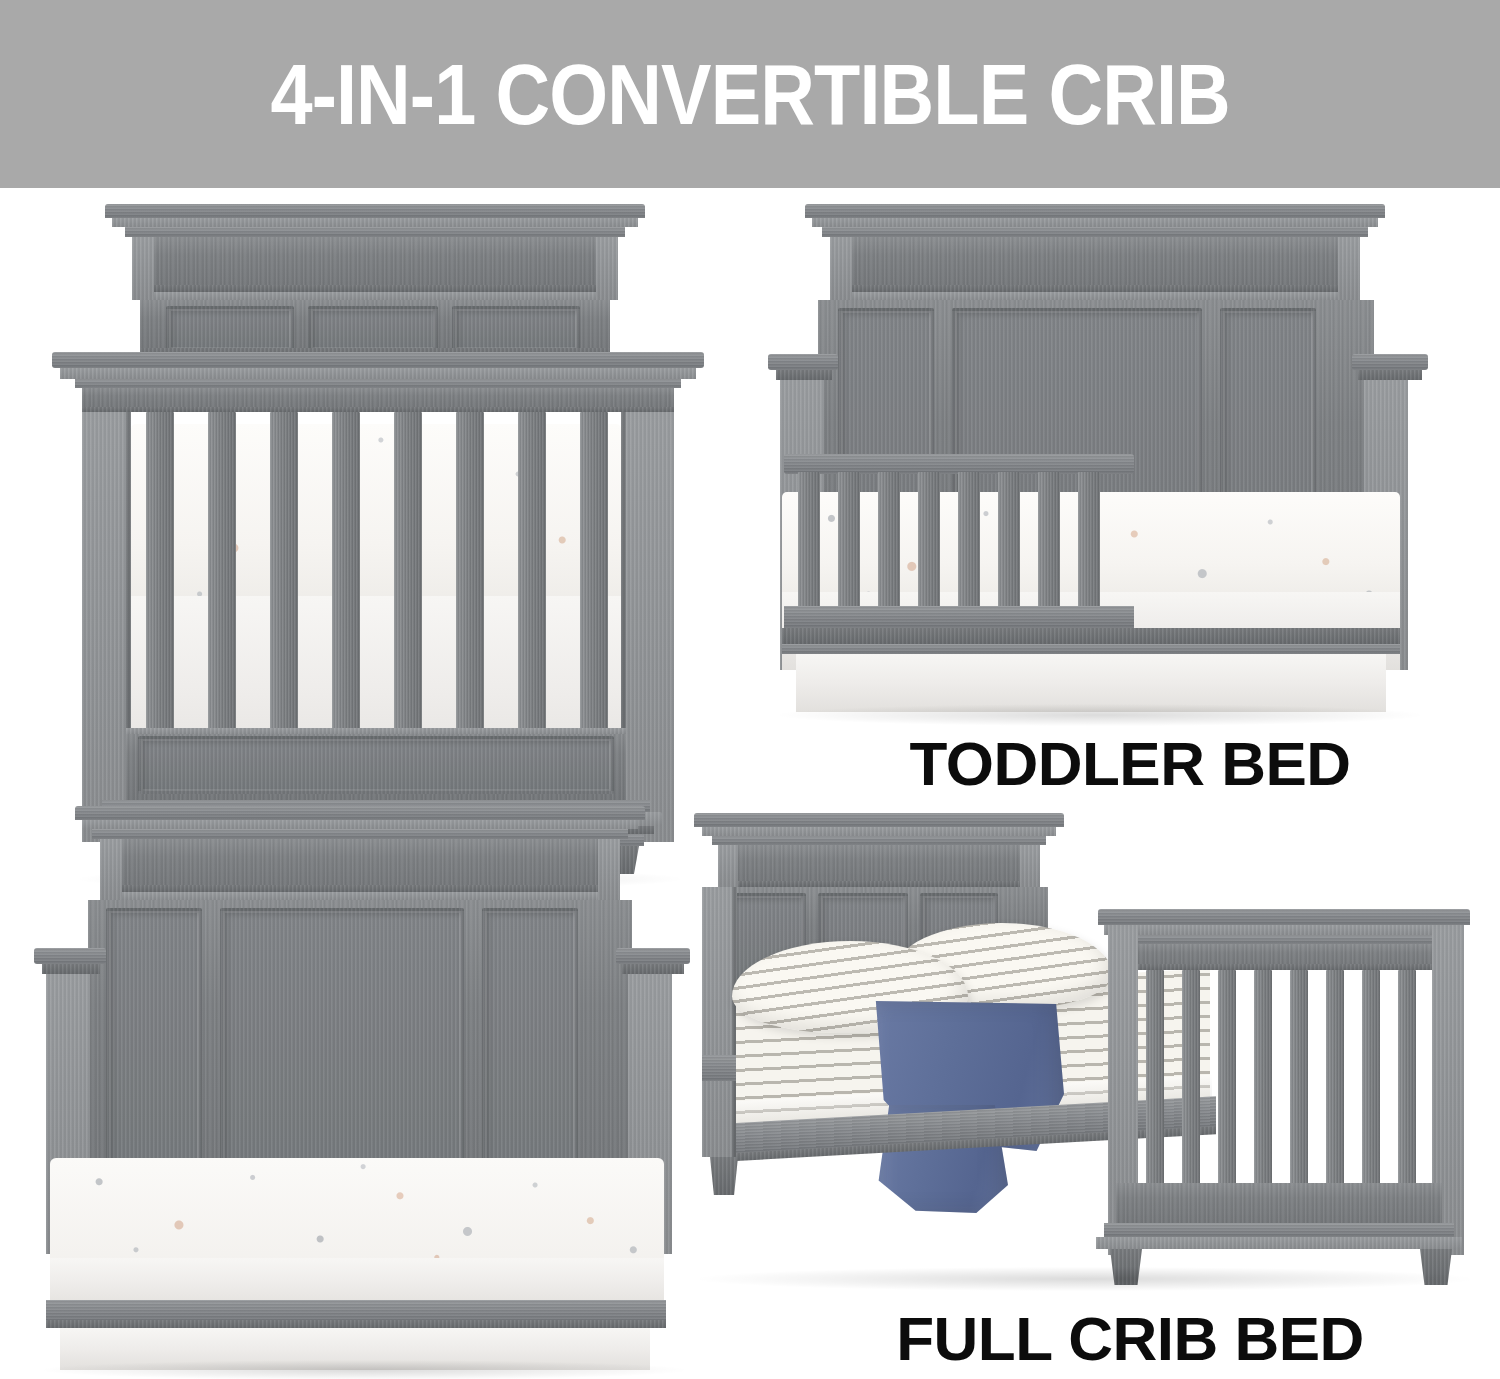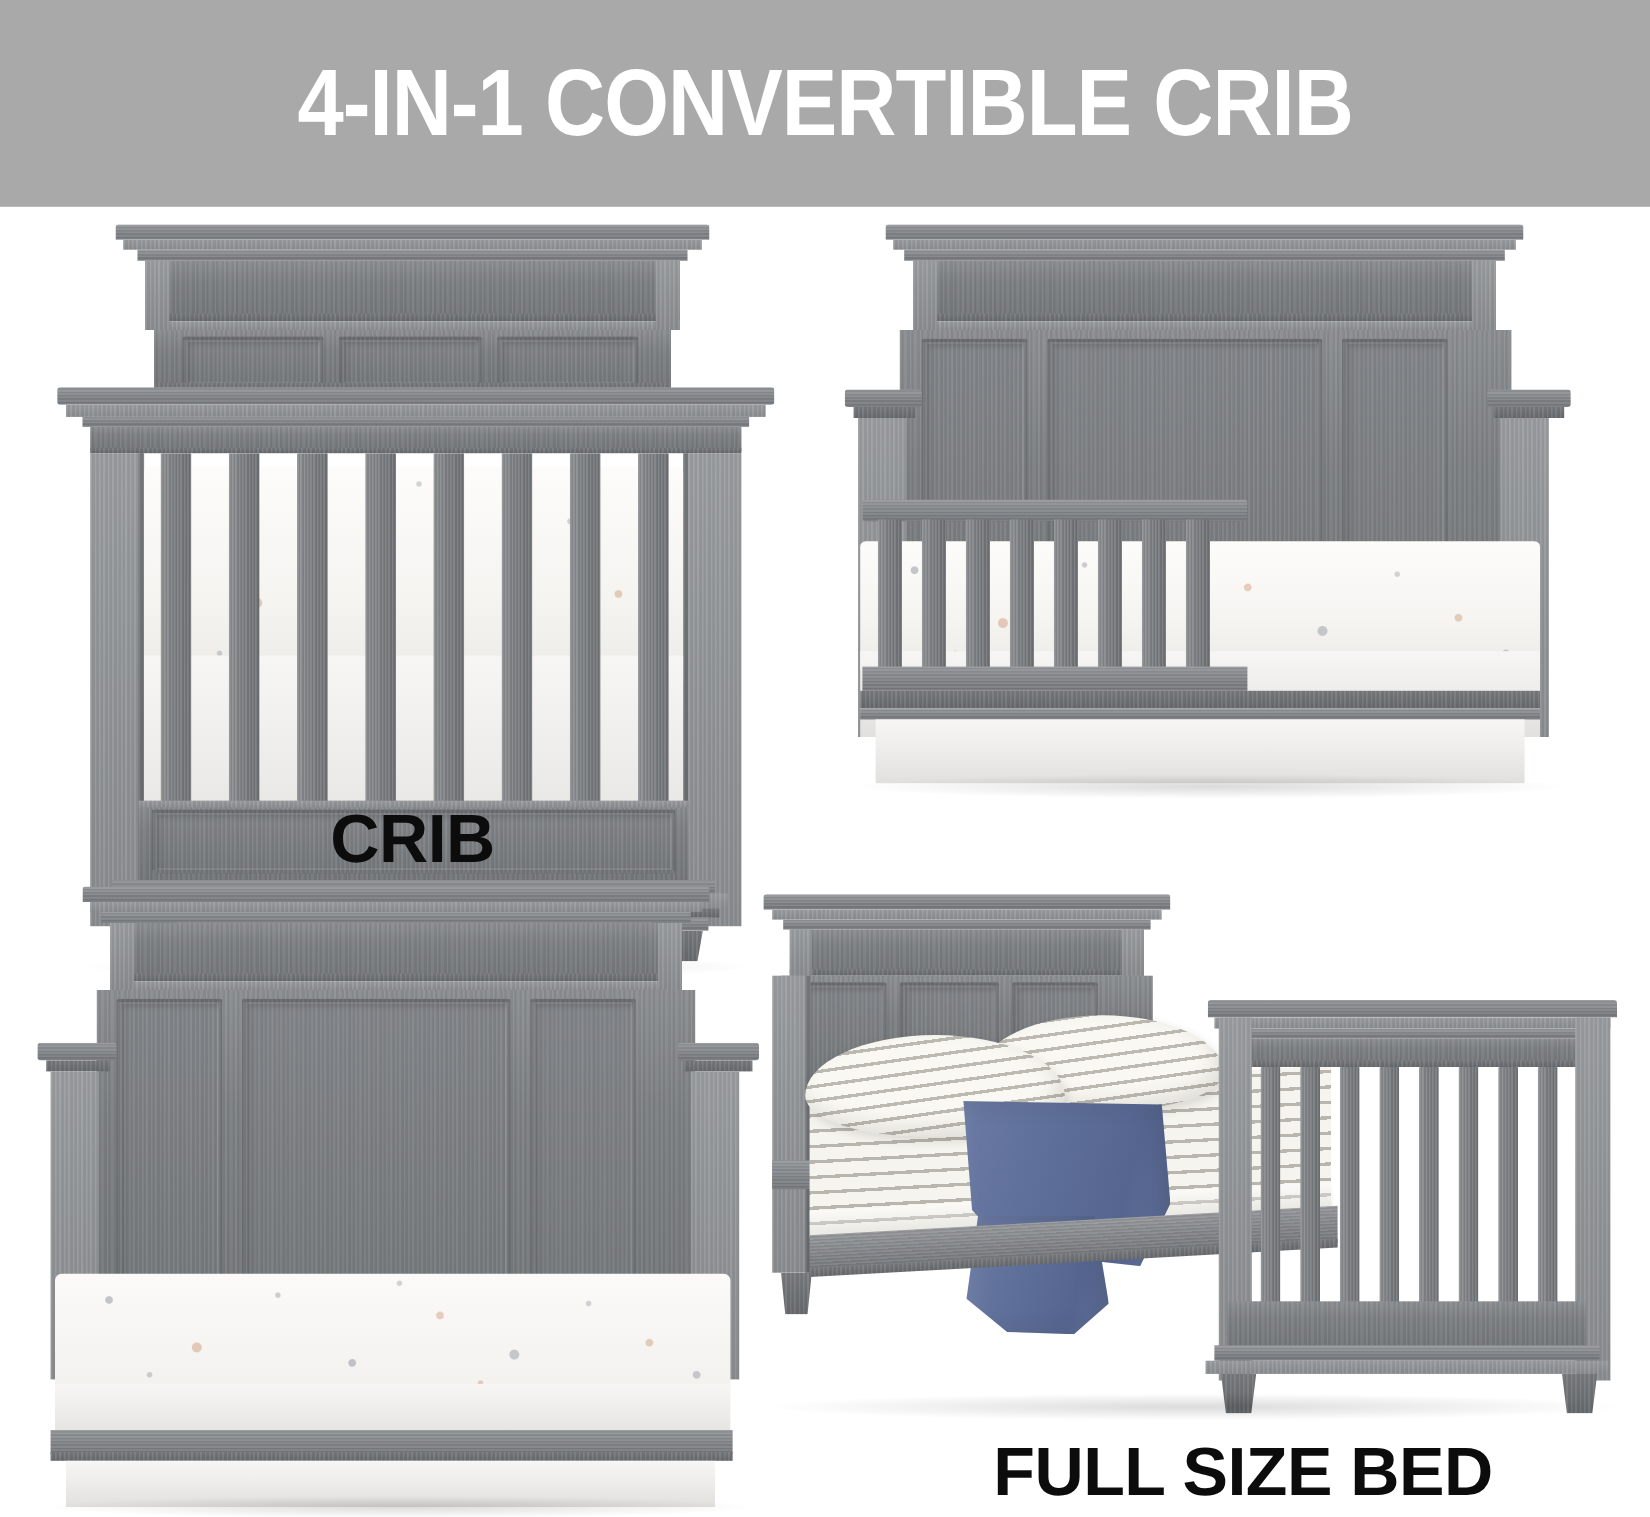--- a/index.html
+++ b/index.html
@@ -276,21 +276,20 @@
       <div class="wood-dark" style="left:78px; top:630px; width:556px; height:8px;"></div>
 
       <div class="wood-h" style="left:88px; top:638px; width:52px; height:12px;"></div>
       <div class="wood-dark" style="left:93px; top:650px; width:42px; height:28px; clip-path: polygon(0 0, 100% 0, 88% 100%, 12% 100%);"></div>
       <div class="wood-h" style="left:572px; top:638px; width:52px; height:12px;"></div>
       <div class="wood-dark" style="left:577px; top:650px; width:42px; height:28px; clip-path: polygon(0 0, 100% 0, 88% 100%, 12% 100%);"></div>
 
       <div class="shadow-soft" style="left:60px; top:672px; width:600px; height:22px;"></div>
     </div>
   </div>
-  <div class="caption" id="caption-crib">CRIB</div>
 
   <div class="panel" id="panel-toddler">
     <div class="panel-figure">
 
       <div class="wood-h" style="left:45px; top:8px; width:580px; height:14px; border-radius:3px 3px 0 0;"></div>
       <div class="wood-light" style="left:52px; top:22px; width:566px; height:9px;"></div>
       <div class="wood-h" style="left:62px; top:31px; width:546px; height:10px;"></div>
 
       <div class="wood" style="left:70px; top:41px; width:530px; height:52px;"></div>
       <div class="wood-dark" style="left:70px; top:89px; width:530px; height:7px;"></div>
@@ -329,20 +328,21 @@
 
       <div class="wood-h" style="left:24px; top:410px; width:350px; height:22px;"></div>
 
       <div class="wood-dark" style="left:22px; top:432px; width:618px; height:16px;"></div>
       <div class="wood-h" style="left:22px; top:448px; width:618px; height:10px;"></div>
 
       <div class="sheet-skirt" style="left:36px; top:458px; width:590px; height:58px;"></div>
       <div class="shadow-soft" style="left:20px; top:508px; width:640px; height:22px;"></div>
     </div>
   </div>
+  <div class="caption" id="caption-toddler">TODDLER BED</div>
 
   <div class="panel" id="panel-daybed">
     <div class="panel-figure">
 
       <div class="wood-h" style="left:55px; top:6px; width:570px; height:14px; border-radius:3px 3px 0 0;"></div>
       <div class="wood-light" style="left:62px; top:20px; width:556px; height:9px;"></div>
       <div class="wood-h" style="left:72px; top:29px; width:536px; height:10px;"></div>
 
       <div class="wood" style="left:80px; top:39px; width:520px; height:50px;"></div>
       <div class="wood-dark" style="left:80px; top:85px; width:520px; height:7px;"></div>
@@ -441,15 +441,15 @@
       <div class="wood" style="left:436px; top:378px; width:326px; height:42px;"></div>
       <div class="wood-h" style="left:424px; top:418px; width:350px; height:14px;"></div>
       <div class="wood-light" style="left:416px; top:432px; width:366px; height:12px;"></div>
 
       <div class="wood-dark" style="left:430px; top:444px; width:32px; height:36px; clip-path: polygon(0 0, 100% 0, 86% 100%, 14% 100%);"></div>
       <div class="wood-dark" style="left:740px; top:444px; width:32px; height:36px; clip-path: polygon(0 0, 100% 0, 86% 100%, 14% 100%);"></div>
 
       <div class="shadow-soft" style="left:20px; top:462px; width:770px; height:24px;"></div>
     </div>
   </div>
-  <div class="caption" id="caption-fullsize">FULL SIZE BED</div>
+  <div class="caption" id="caption-fullsize">FULL CRIB BED</div>
 
 </div>
 
 </body></html>

